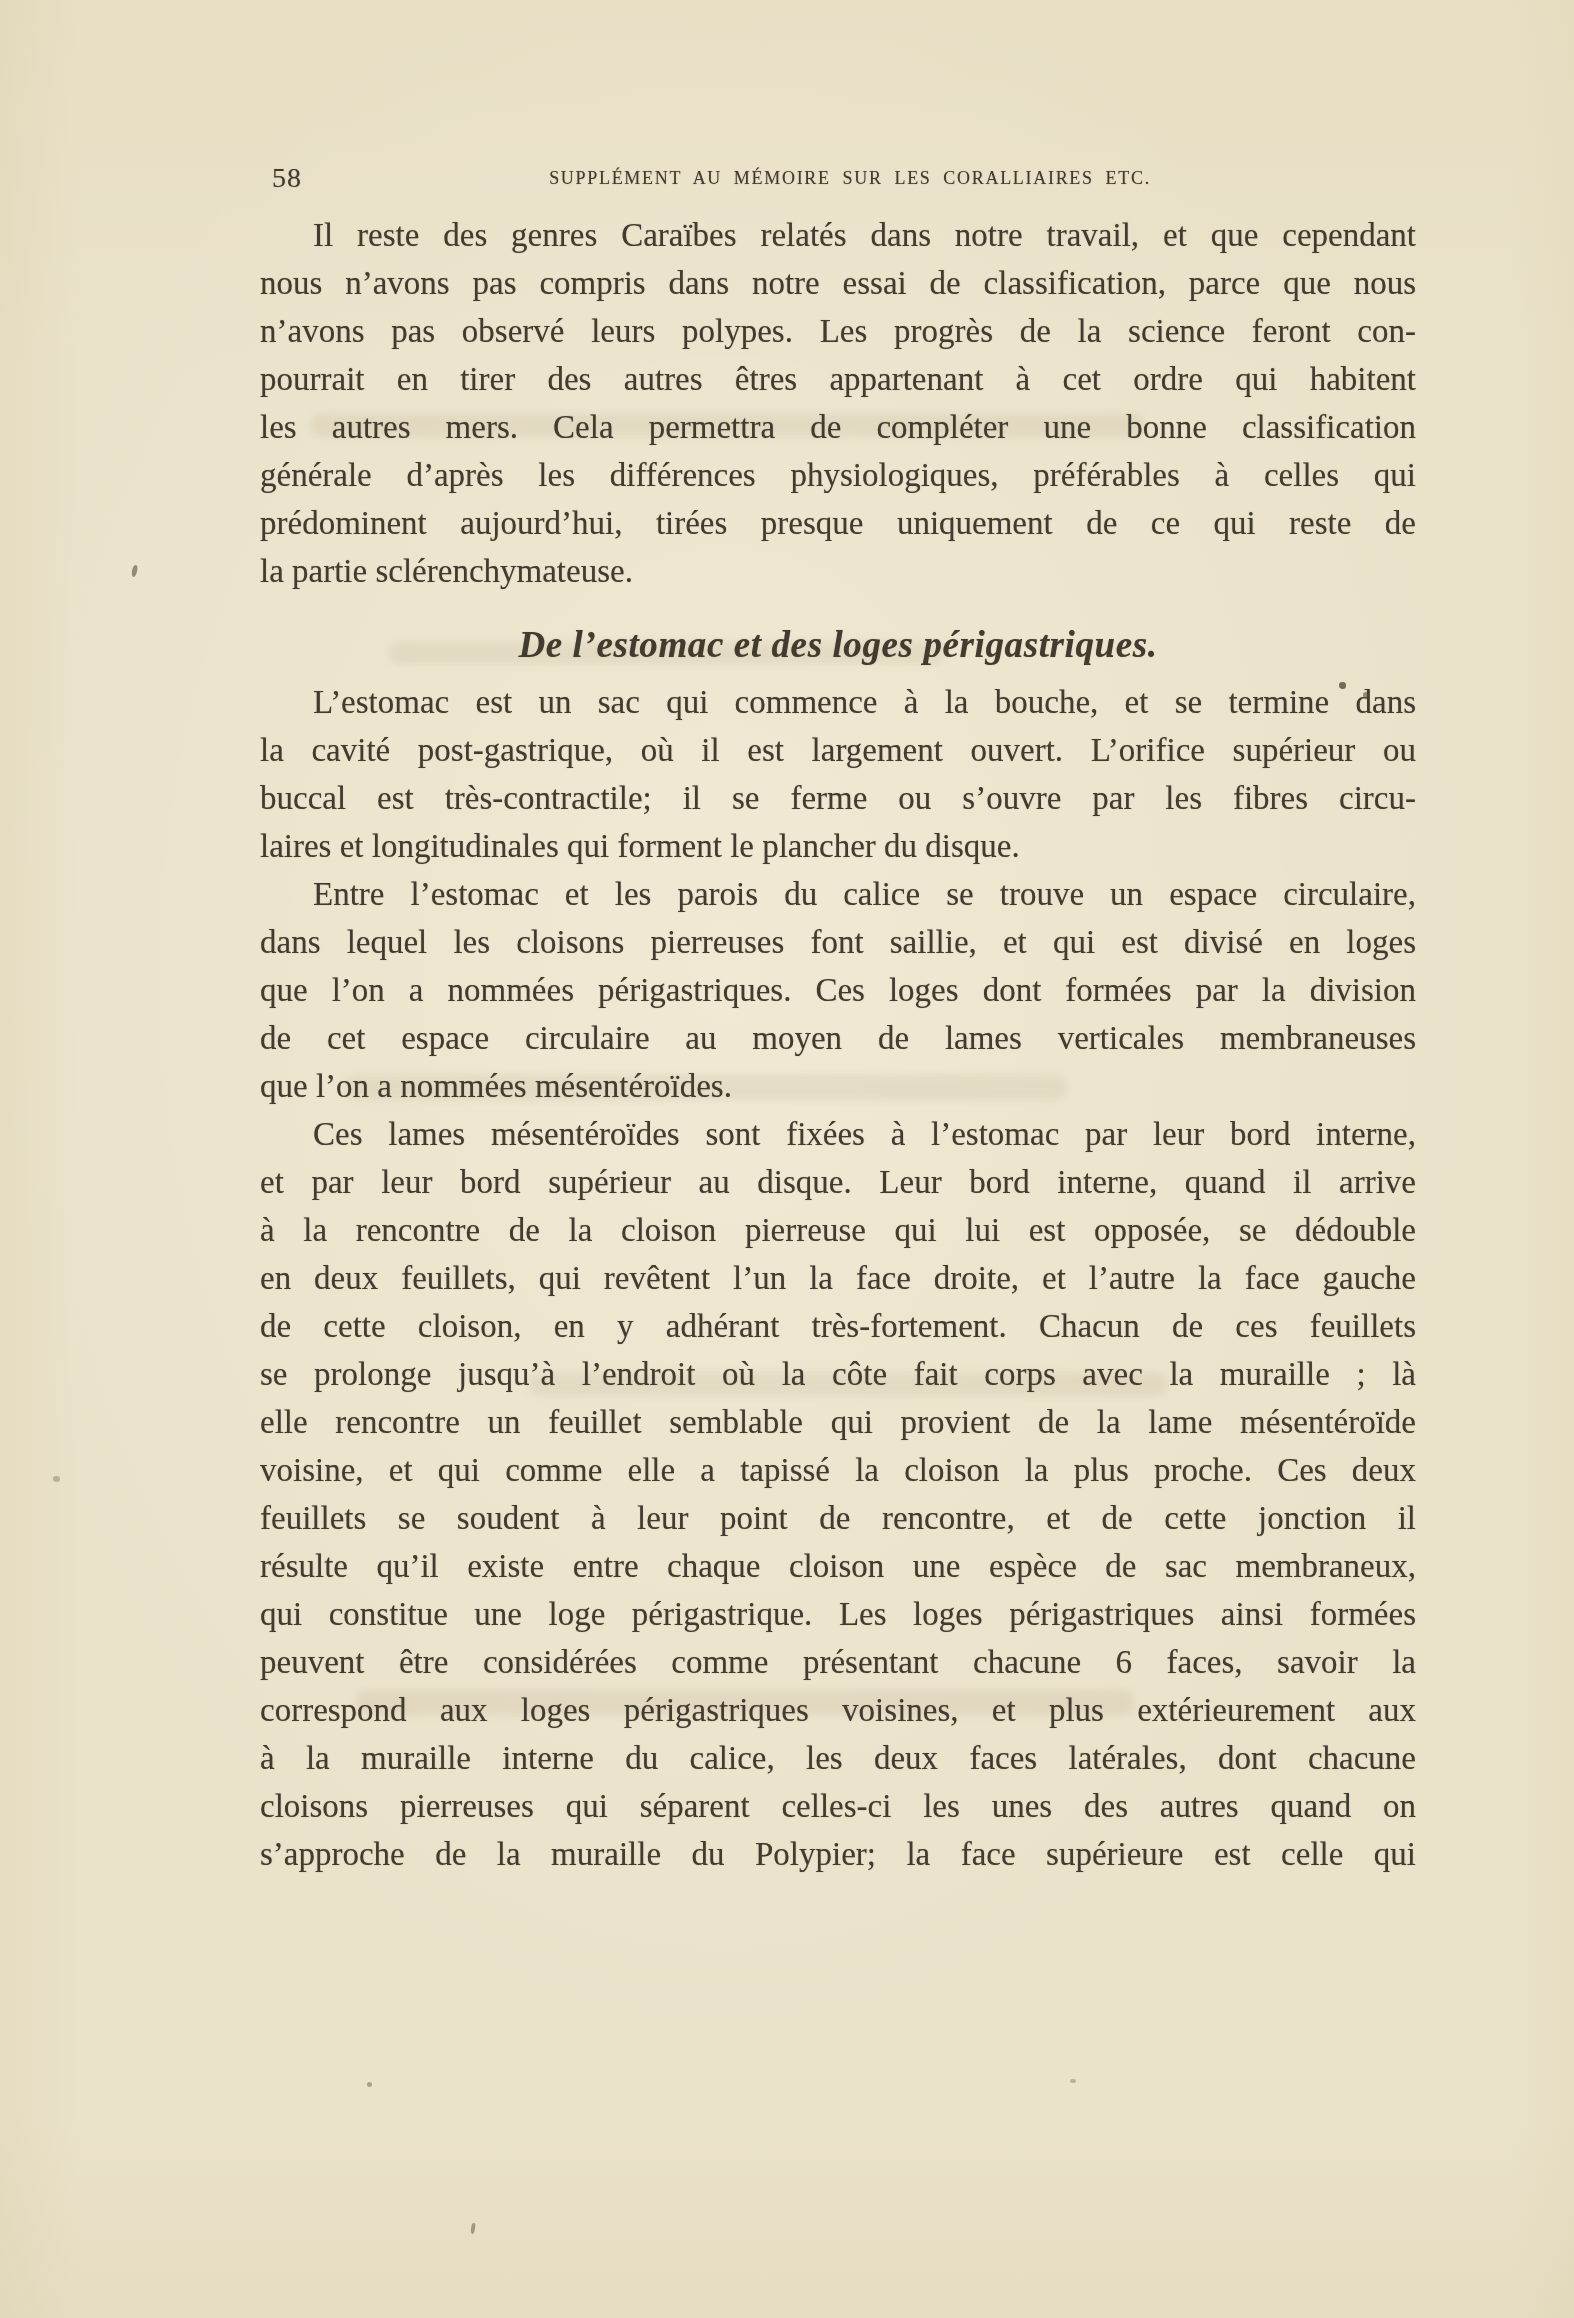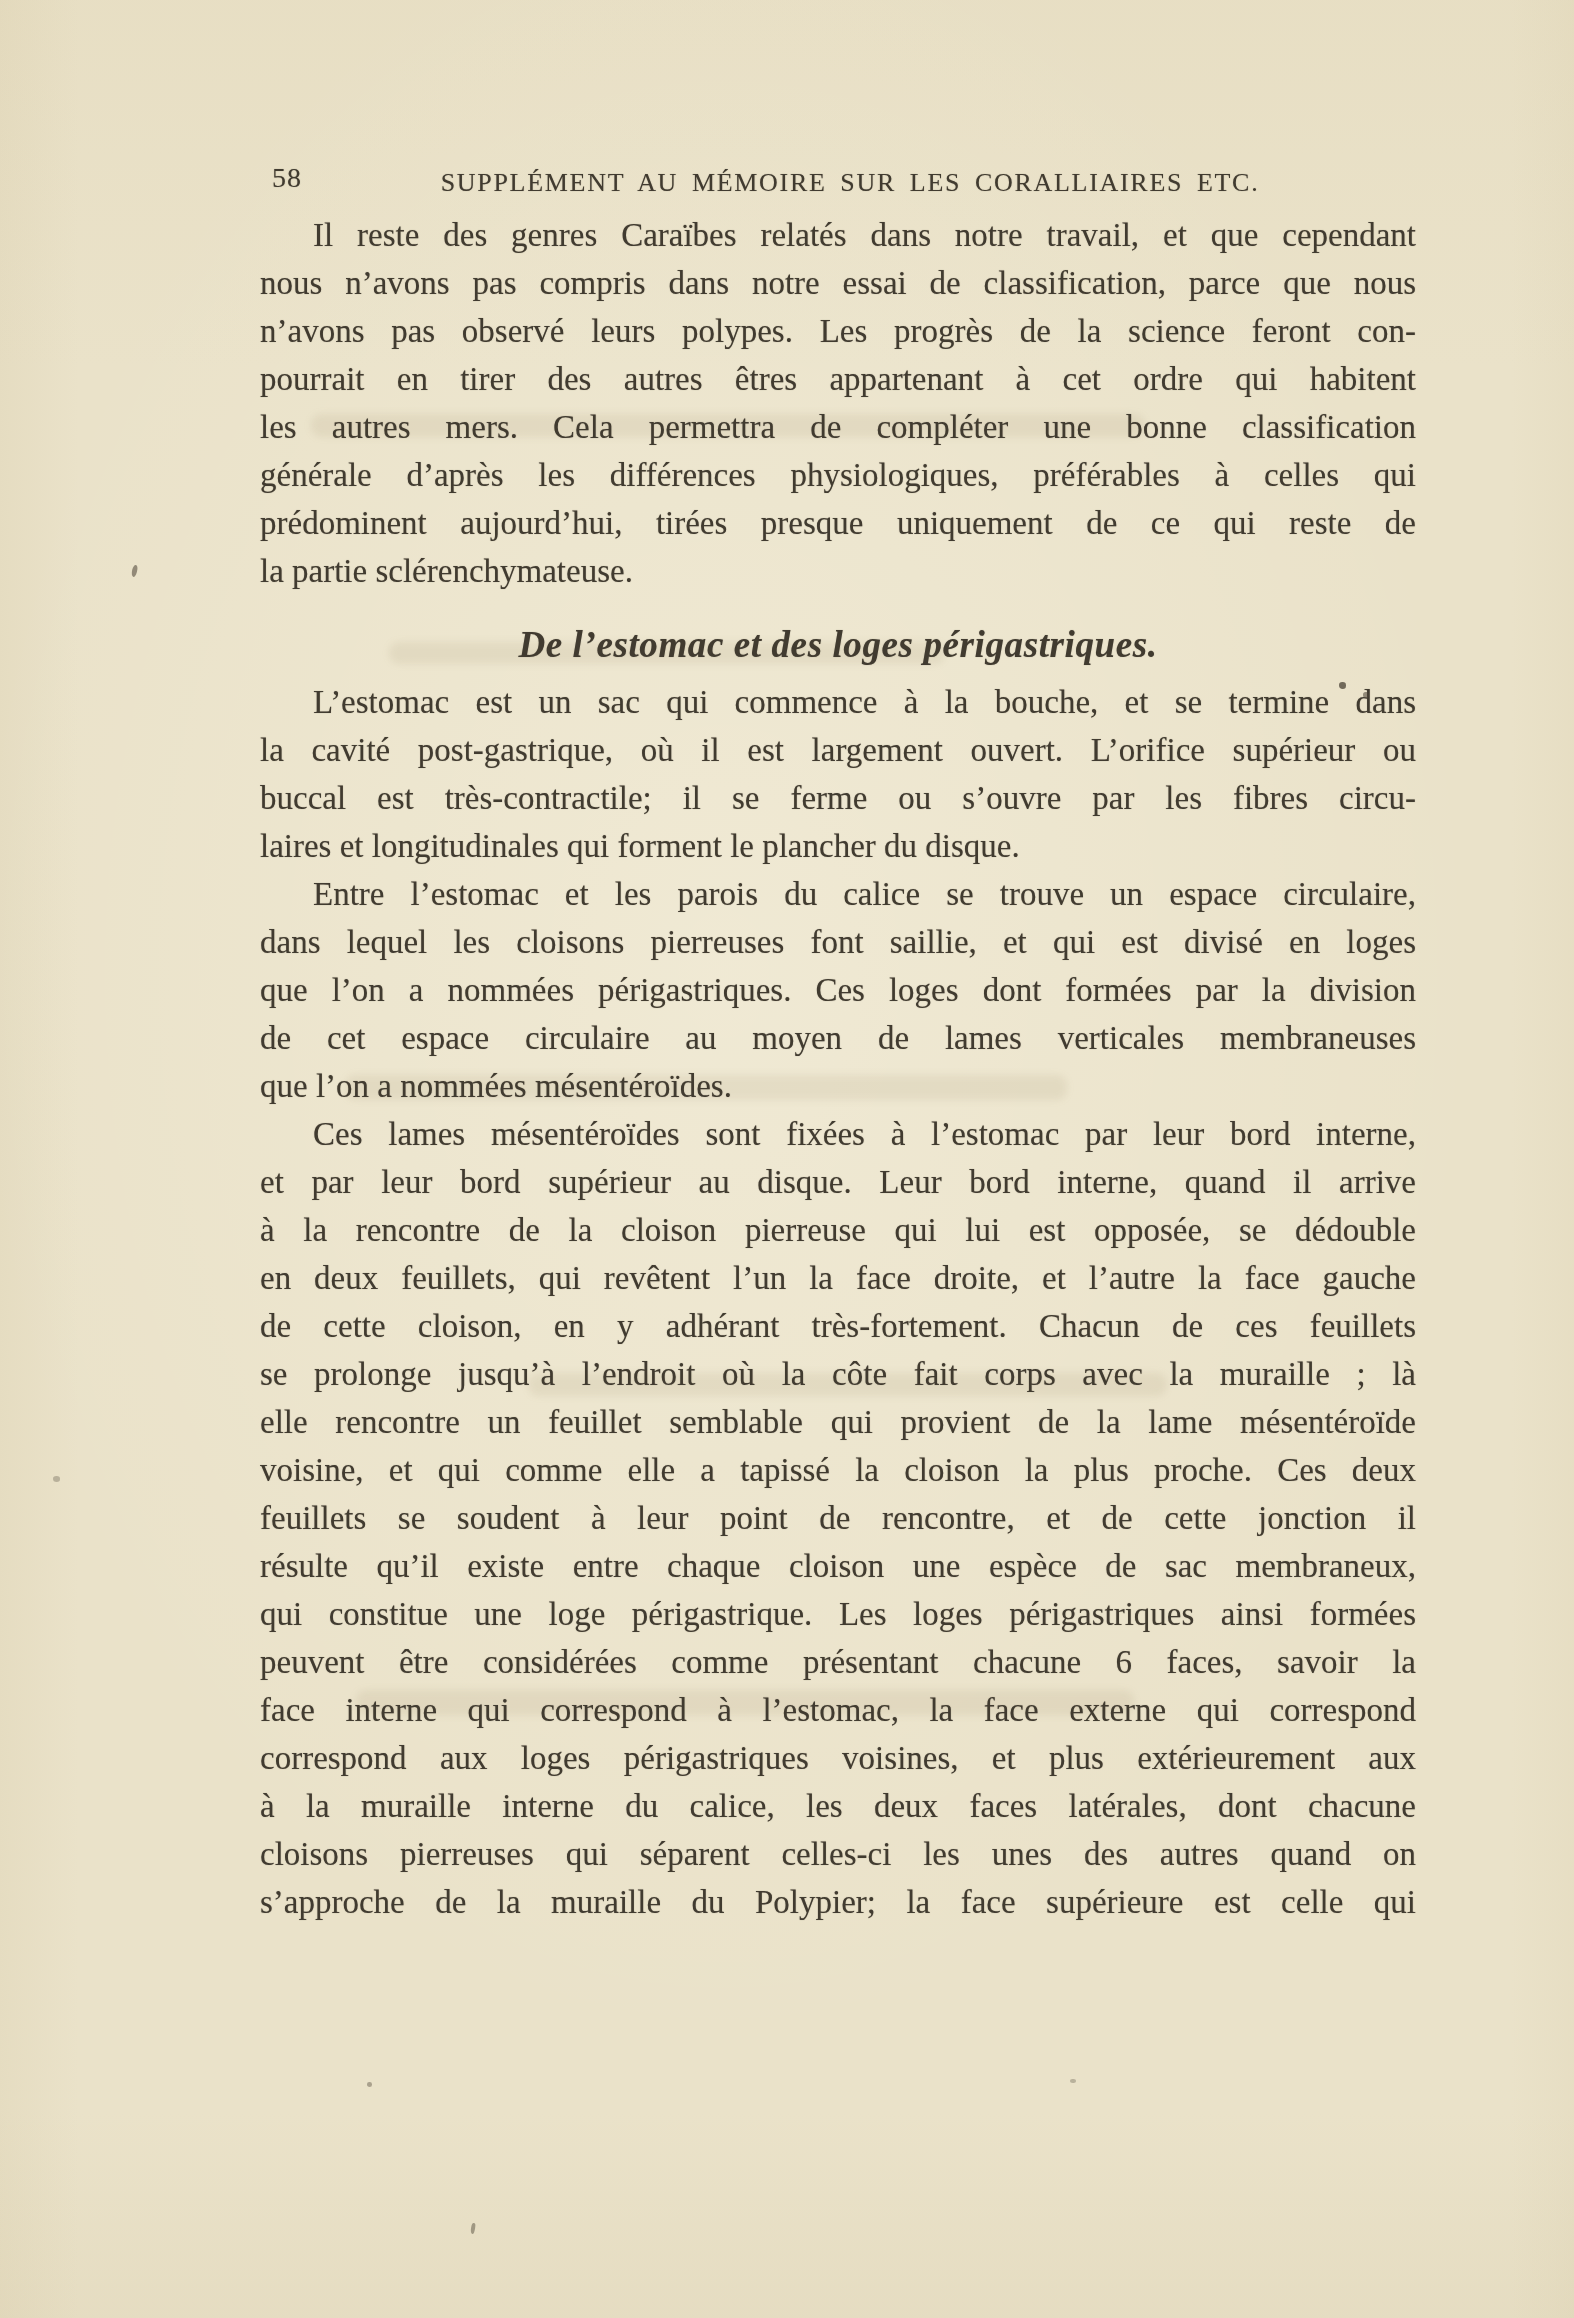--- a/index.html
+++ b/index.html
@@ -35,21 +35,21 @@
   .page-number {
     position: absolute;
     left: 0;
     top: 1.1px;
     font-size: 28px;
     letter-spacing: 1.1px;
   }
   .running-header {
     display: block;
     text-align: center;
-    font-size: 26px;
+    font-size: 18px;
     letter-spacing: 1.7px;
     word-spacing: 5.6px;
     padding-top: 6.7px;
     white-space: nowrap;
   }
 
   
   .text-block {
     position: absolute;
     top: 211px;
@@ -143,21 +143,20 @@
         <div class="line">à la rencontre de la cloison pierreuse qui lui est opposée, se dédouble</div>
         <div class="line">en deux feuillets, qui revêtent l’un la face droite, et l’autre la face gauche</div>
         <div class="line">de cette cloison, en y adhérant très-fortement. Chacun de ces feuillets</div>
         <div class="line">se prolonge jusqu’à l’endroit où la côte fait corps avec la muraille ; là</div>
         <div class="line">elle rencontre un feuillet semblable qui provient de la lame mésentéroïde</div>
         <div class="line">voisine, et qui comme elle a tapissé la cloison la plus proche. Ces deux</div>
         <div class="line">feuillets se soudent à leur point de rencontre, et de cette jonction il</div>
         <div class="line">résulte qu’il existe entre chaque cloison une espèce de sac membraneux,</div>
         <div class="line">qui constitue une loge périgastrique. Les loges périgastriques ainsi formées</div>
         <div class="line">peuvent être considérées comme présentant chacune 6 faces, savoir la</div>
-        <div class="line">face interne qui correspond à l’estomac, la face externe qui correspond</div>
         <div class="line">correspond aux loges périgastriques voisines, et plus extérieurement aux</div>
         <div class="line">à la muraille interne du calice, les deux faces latérales, dont chacune</div>
         <div class="line">cloisons pierreuses qui séparent celles-ci les unes des autres quand on</div>
         <div class="line">s’approche de la muraille du Polypier; la face supérieure est celle qui</div>
       </div>
     </main>
 
   <i class="speck" style="left:1339px; top:682px; width:6.7px; height:6.7px; opacity:.75;"></i>
   <i class="speck" style="left:1363px; top:692px; width:5.6px; height:6.1px; opacity:.55;"></i>
   <i class="speck" style="left:132px;  top:565px; width:5px;  height:12.2px; opacity:.55; transform:rotate(14deg);"></i>

